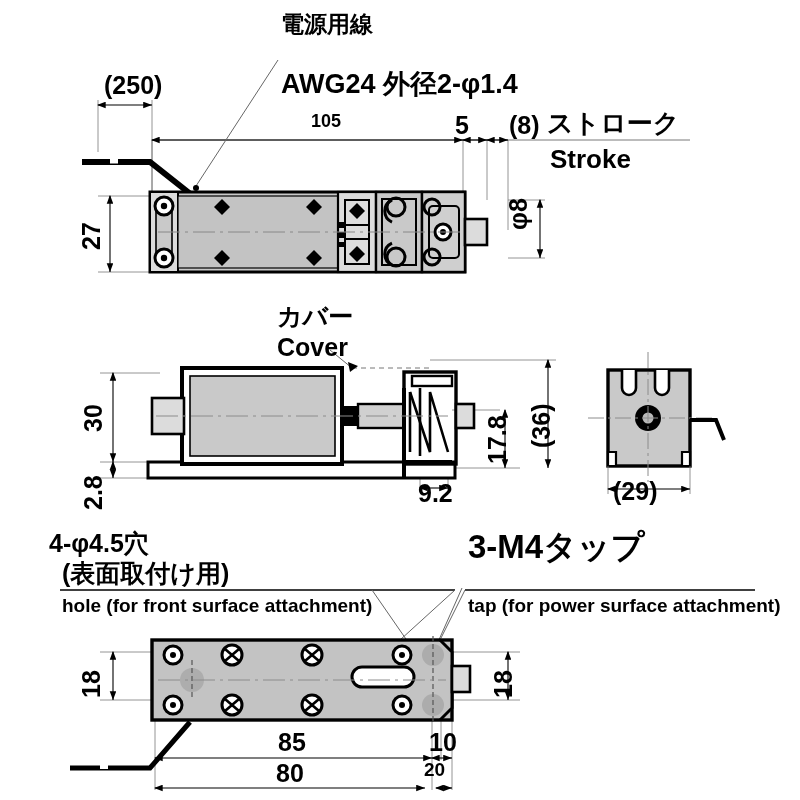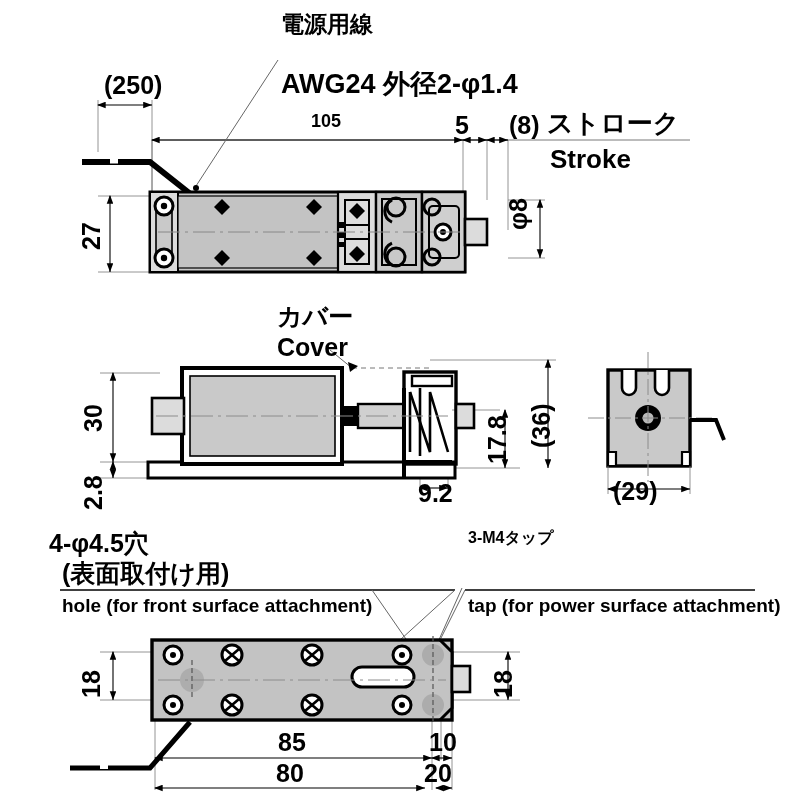--- a/index.html
+++ b/index.html
@@ -306,23 +306,23 @@
 <div class="txt rot" style="left:484px;top:464px;font-size:25px;">17.8</div>
 <div class="txt rot" style="left:528px;top:448px;font-size:25px;">(36)</div>
 <div class="txt" style="left:418px;top:480px;font-size:25px;">9.2</div>
 
 <div class="txt" style="left:613px;top:478px;font-size:25px;">(29)</div>
 
 <div class="txt" style="left:49px;top:530px;font-size:25px;">4-φ4.5穴</div>
 <div class="txt" style="left:62px;top:560px;font-size:25px;">(表面取付け用)</div>
 <div class="txt" style="left:62px;top:596px;font-size:19px;">hole (for front surface attachment)</div>
 
-<div class="txt" style="left:468px;top:530px;font-size:16px;">3-M4タップ</div>
+<div class="txt" style="left:468px;top:530px;font-size:33px;">3-M4タップ</div>
 <div class="txt" style="left:468px;top:596px;font-size:19px;">tap (for power surface attachment)</div>
 
 <div class="txt rot" style="left:78px;top:698px;font-size:25px;">18</div>
 <div class="txt rot" style="left:490px;top:698px;font-size:25px;">18</div>
 <div class="txt" style="left:278px;top:729px;font-size:25px;">85</div>
 <div class="txt" style="left:429px;top:729px;font-size:25px;">10</div>
 <div class="txt" style="left:276px;top:760px;font-size:25px;">80</div>
-<div class="txt" style="left:424px;top:760px;font-size:25px;">20</div>
+<div class="txt" style="left:424px;top:760px;font-size:19px;">20</div>
 
 </div>
 
 </body></html>

